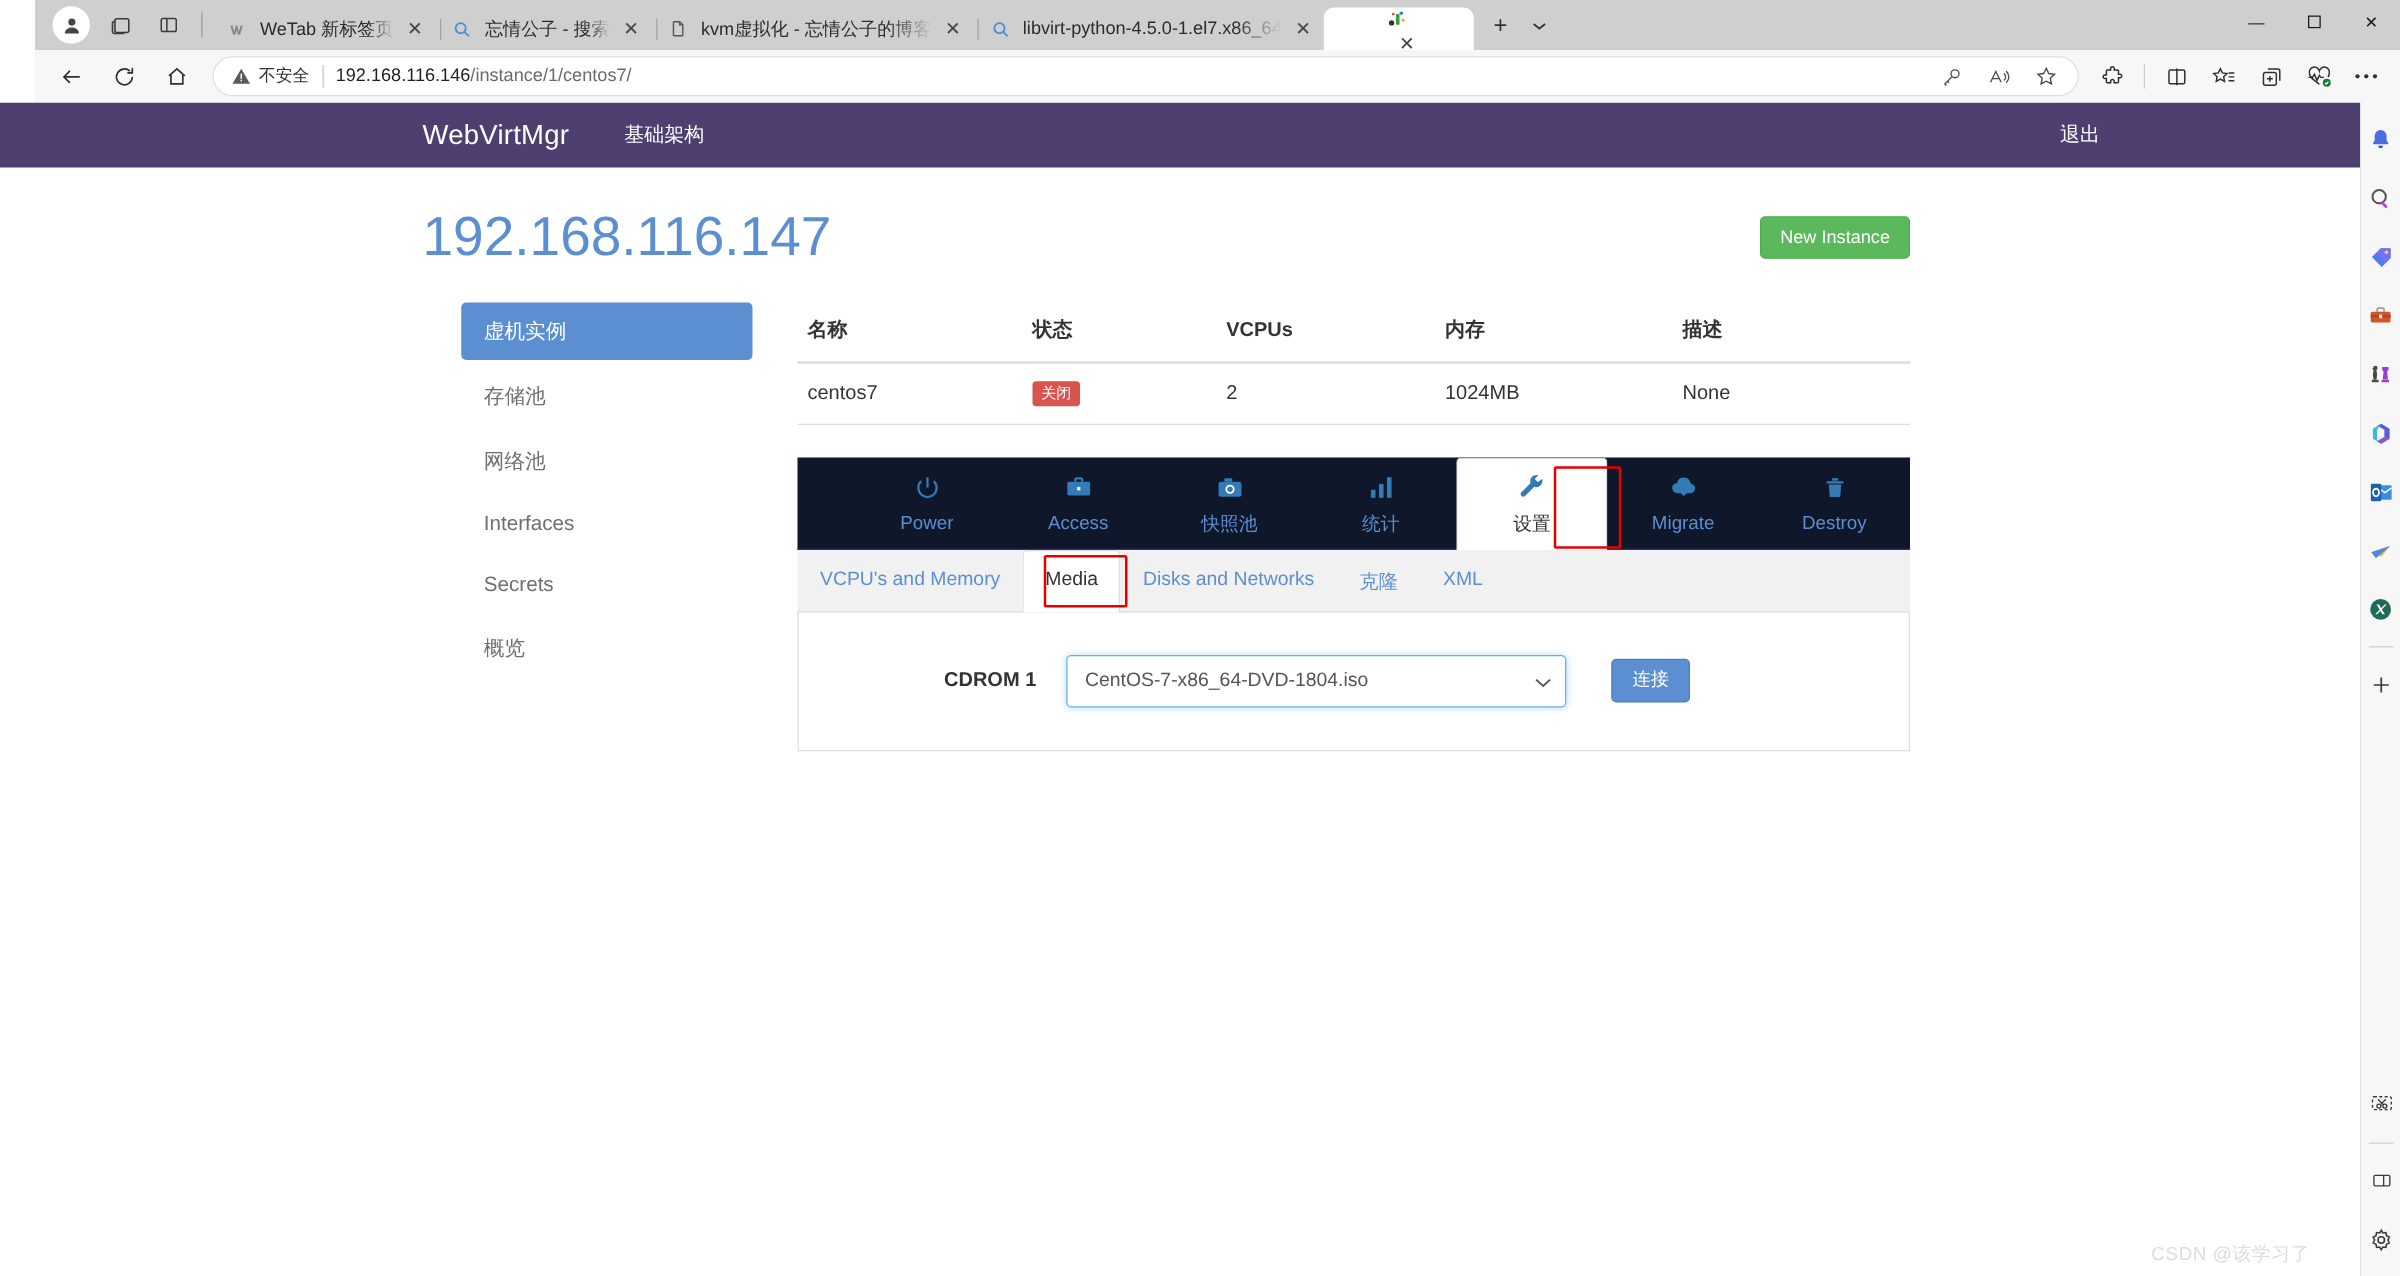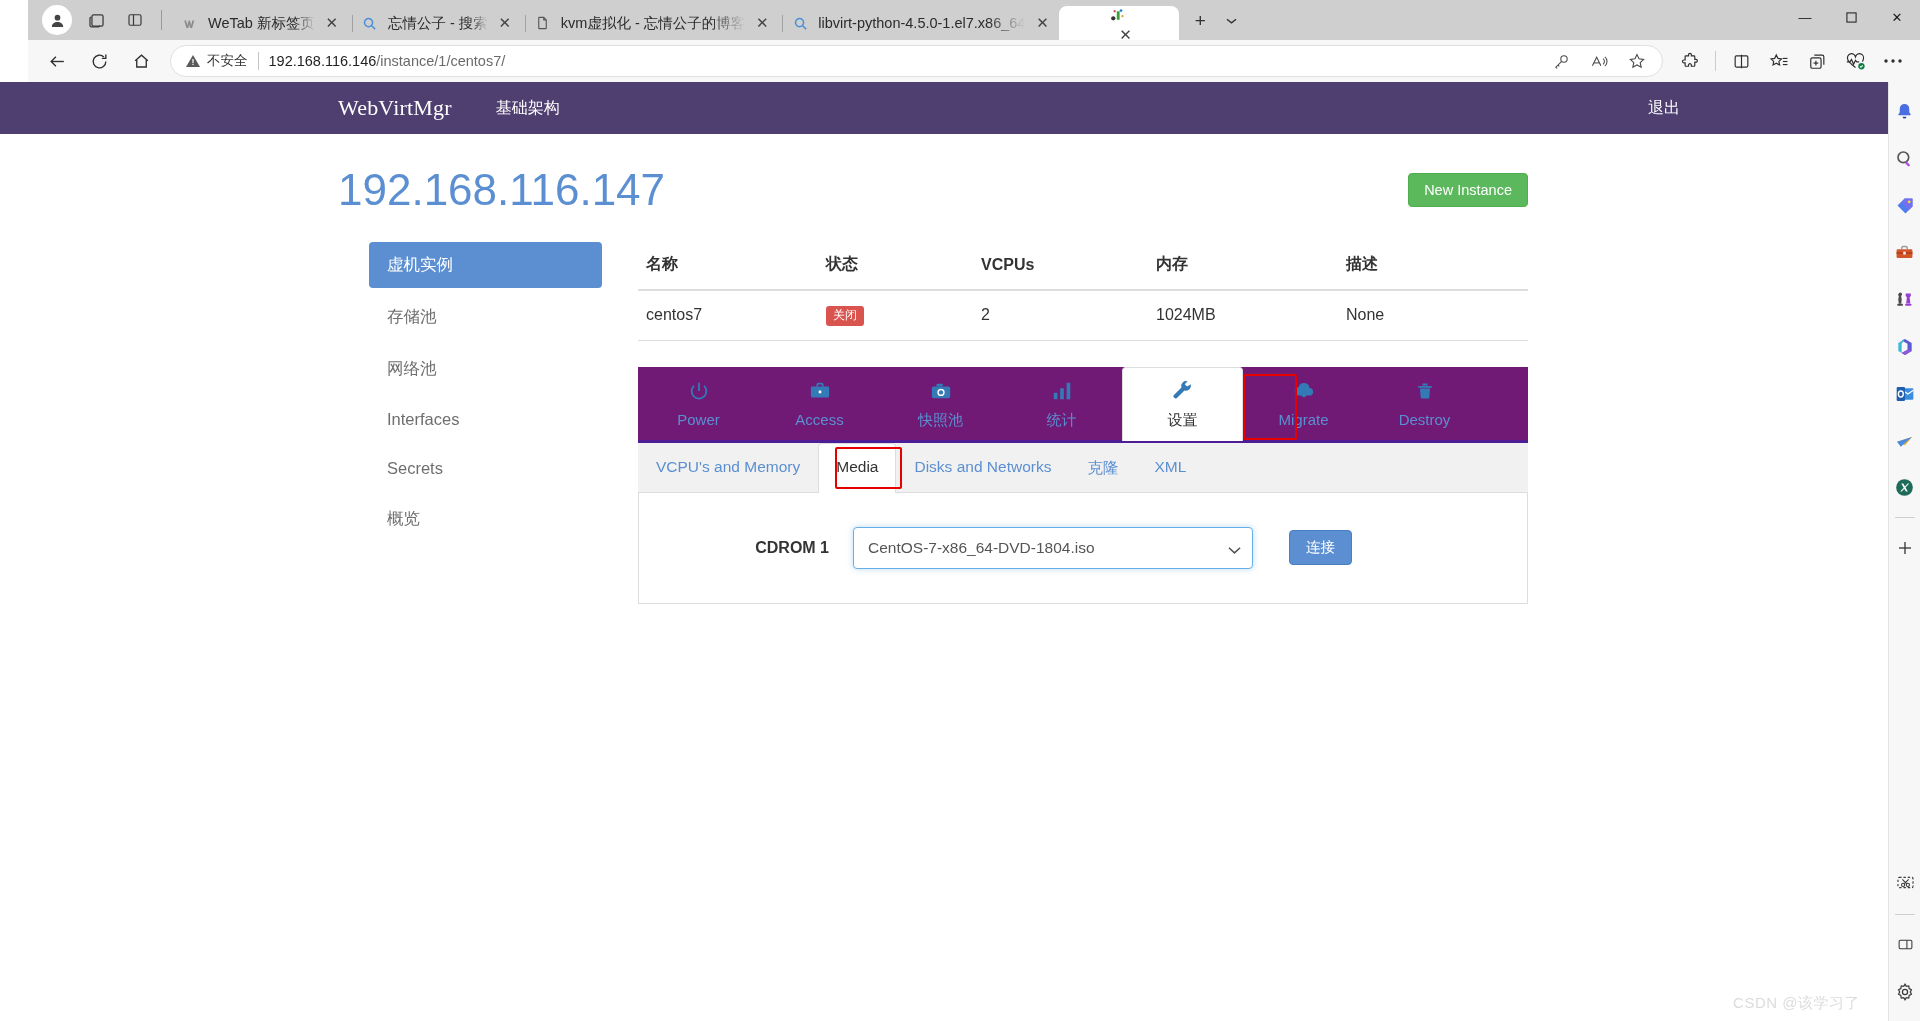--- a/index.html
+++ b/index.html
@@ -74,21 +74,21 @@
       color:#2f2f2f; margin: 0 2px; flex:0 0 auto; position: relative;}
   .tbsep { width:1px;height:20px;background:#cdcdcd;margin:0 6px; flex:0 0 auto;}
 
   
   .viewport { position:absolute; left:0; top:82px; width:1888px; height:939px; background:#fff; overflow:hidden; }
 
   .navbar-top {
     height: 52px; background: #4f3f71; width: 1888px;
     display: flex; align-items: center;
   }
-  .brand { color:#fff; font-size: 22px; margin-left: 338px; letter-spacing: .2px; font-family: Liberation Serif, serif;}
+  .brand { color:#fff; font-size: 22px; margin-left: 338px; letter-spacing: .2px;}
   .navlink { color:#fff; font-size: 16px; margin-left: 44px; }
   .navright { margin-left: auto; margin-right: 208px; color:#fff; font-size:16px; }
 
   .content { width: 1888px; padding-left: 338px; padding-right: 0; }
 
   .pagehead { display:flex; align-items:center; width: 1190px; padding-top: 32px; }
   .page-title { font-size: 44px; color: #5b8fd1; font-weight: normal; line-height:1.1; }
   .btn-green {
     margin-left: auto; background: #5cb85c; border: 1px solid #4cae4c; color: #fff;
     font-size: 14.5px; padding: 9px 15px; border-radius: 4px; line-height:1;
@@ -112,22 +112,22 @@
   table.vmtable td {
     font-size: 16px; color: #333; padding: 14px 8px; border-bottom: 1px solid #dddddd;
   }
   .badge-danger {
     display:inline-block; background:#d9534f; color:#fff; font-size:12px;
     padding: 3px 7px; border-radius: 3px; line-height:1.1;
   }
 
   
   .icontabs {
-    display: flex; margin-top: 26px; border-bottom: 3px solid #4c1d95;
-    background: #701a75; position: relative;
+    display: flex; margin-top: 26px; border-bottom: 1px solid #4c1d95;
+    background: #0f172a; position: relative; justify-content: flex-end;
   }
   .icontab {
     width: 121px; padding: 12px 4px 10px 4px; text-align:center;
     color: #5b8fd1; font-size: 15px; position: relative;
     border: 1px solid transparent; border-bottom: none;
   }
   .icontab .ico { display:block; height: 26px; margin-bottom: 5px; color:#337ab7; }
   .icontab.active {
     background: #ffffff; border-color: #dddddd; color: #333;
     margin-bottom: -1px; border-radius: 4px 4px 0 0;
@@ -170,21 +170,21 @@
     position:absolute; right:0; top:82px; width: 32px; height: 939px;
     background:#f7f7f7; border-left: 1px solid #e4e4e4;
     display:flex; flex-direction:column; align-items:center;
   }
   .eb-ico { width:32px; height:47px; display:flex; align-items:center; justify-content:center; }
   .eb-sep { width:20px; height:1px; background:#d0d0d0; margin: 6px 0; }
   .eb-bottom { position:absolute; bottom: 6px; left:0; width:32px;
      display:flex; flex-direction:column; align-items:center; }
 
   .watermark {
-    position:absolute; right: 28px; bottom: 8px; font-size: 15px;
+    position:absolute; right: 40px; bottom: 8px; font-size: 15px;
     color: #dcdcdc; letter-spacing:.5px;
   }
 </style>
 </head>
 <body>
 
 <div id="browser">
 
   <div class="tabstrip">
     <div class="profile-btn">

